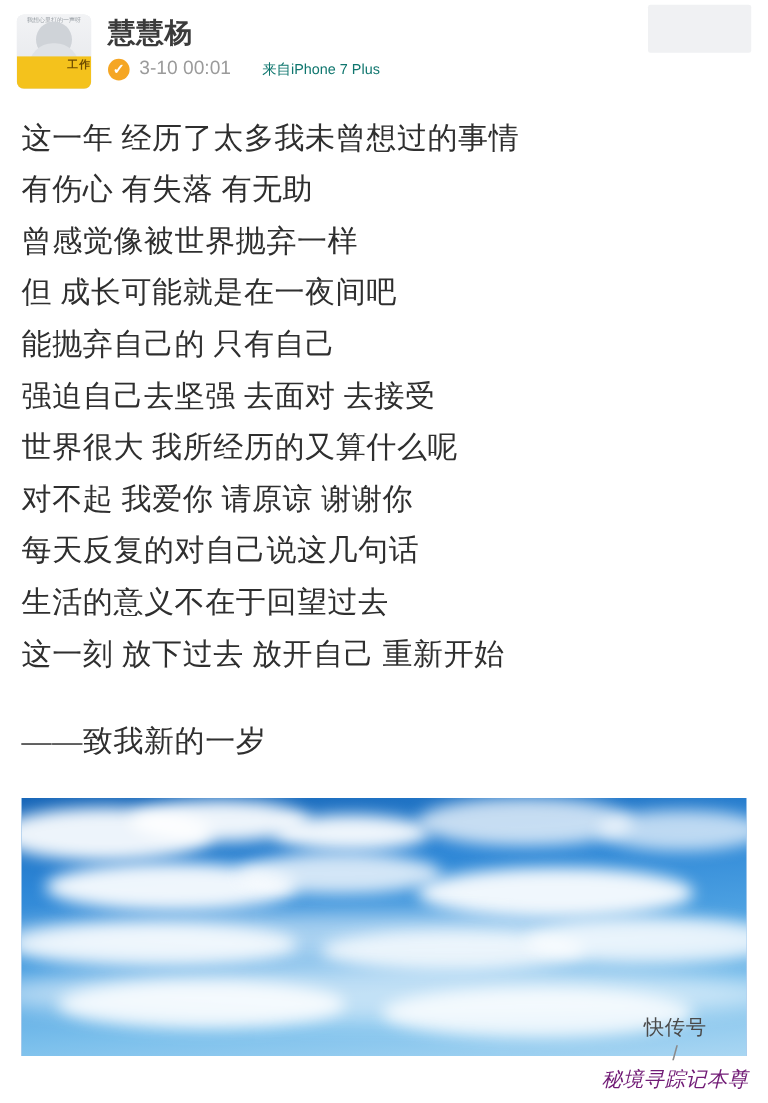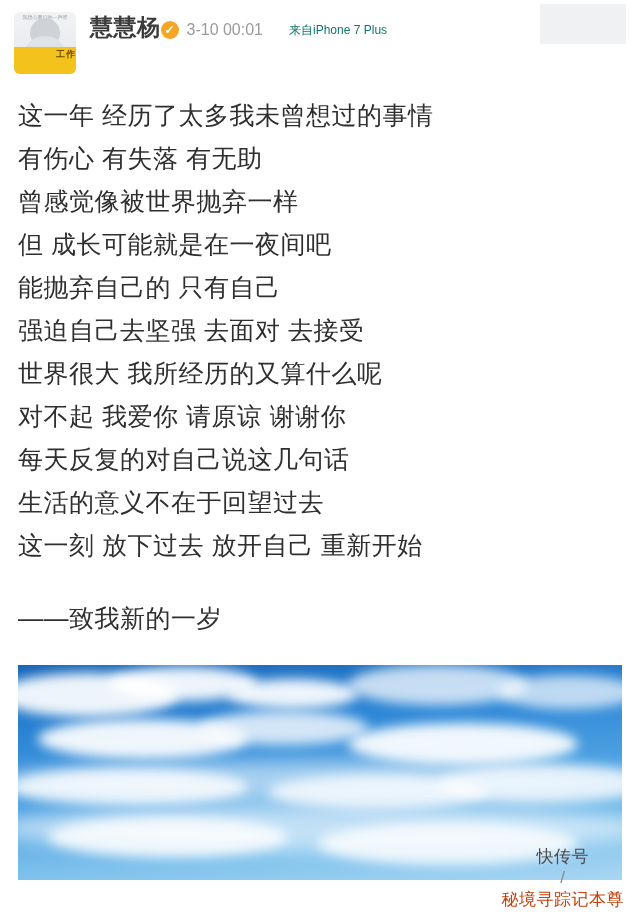--- a/index.html
+++ b/index.html
@@ -92,21 +92,21 @@
     color: #9aa0a6;
     text-align: center;
     white-space: nowrap;
     overflow: hidden;
   }
 
   .header-text {
     margin-left: 14px;
     padding-top: 2px;
     display: flex;
-    flex-direction: row;
+    flex-direction: column;
     justify-content: flex-start;
   }
 
   .username {
     font-size: 23px;
     line-height: 30px;
     color: #3b3b3b;
     font-weight: bold;
     letter-spacing: 0.5px;
   }
@@ -147,20 +147,21 @@
     top: 4px;
     width: 86px;
     height: 40px;
     background: #f0f1f3;
     border-radius: 2px;
   }
 
   
   .post-body {
     padding: 8px 14px 0 18px;
+    font-family: Liberation Serif, serif;
   }
   .post-line {
     font-size: 25px;
     line-height: 43px;
     color: #2f2f2f;
     letter-spacing: 0.5px;
     white-space: pre;
   }
   .signature-line {
     font-size: 25px;
@@ -211,21 +212,22 @@
     flex-direction: column;
   }
   .watermark .wm-sep {
     margin: 0 6px;
     color: #8a8a8a;
   }
   .watermark .wm-brand {
     color: #4a4a4a;
   }
   .watermark .wm-account {
-    color: #c2410c;
+    color: #701a75;
+    font-style: italic;
   }
 </style>
 </head>
 <body>
 
 <div class="weibo-card">
 
   <div class="post-header">
 
     <div class="avatar">

